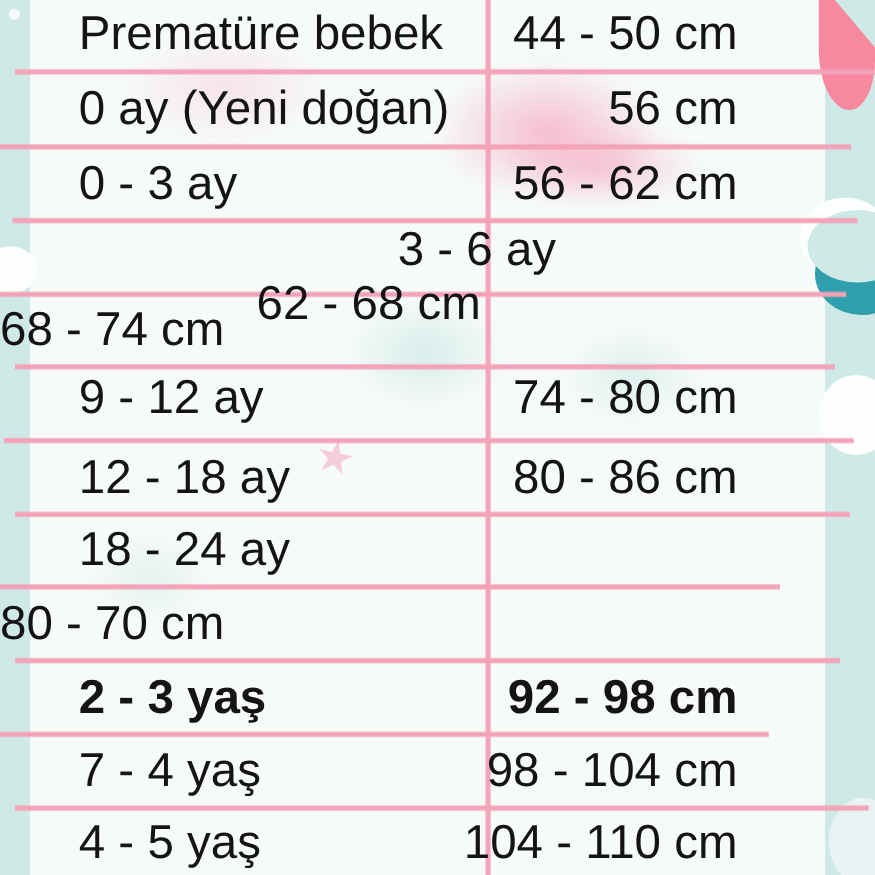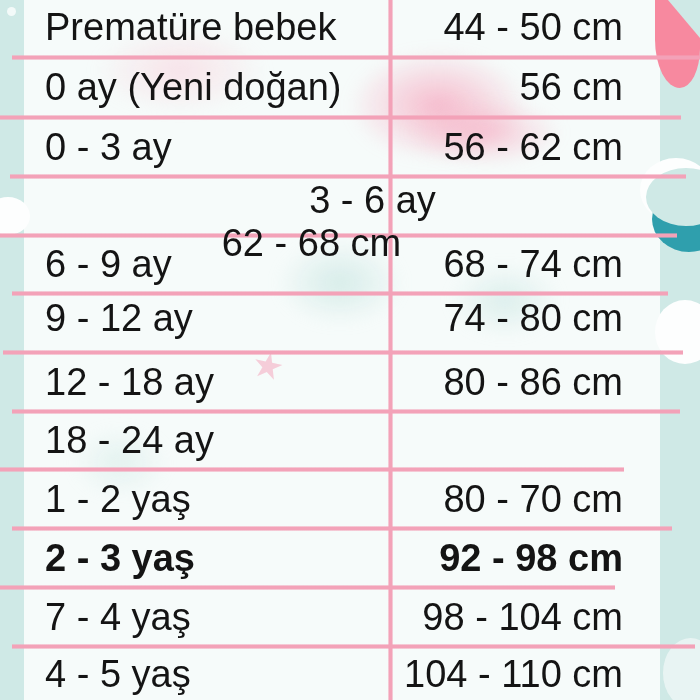--- a/index.html
+++ b/index.html
@@ -76,26 +76,26 @@
     position:absolute;height:5px;z-index:3;
     background:linear-gradient(to bottom,rgba(243,162,184,.35),#f3a2b8 30%,#f3a2b8 70%,rgba(243,162,184,.35));
   }
   
   .row{
     position:absolute;left:0;width:700px;
     display:flex;align-items:center;justify-content:space-between;
     z-index:4;
   }
   .age-cell{
-    padding-left:45px;
+    padding-left:63px;
     font-size:38px;color:#141414;letter-spacing:0px;
     white-space:nowrap;
   }
   .size-cell{
-    padding-right:77px;
+    padding-right:110px;
     font-size:38px;color:#141414;
     white-space:nowrap;text-align:right;
   }
 </style>
 </head>
 <body>
 
 <div class="screen">
 
   <div class="table-area"></div>
@@ -143,36 +143,34 @@
       </div>
       <div class="row" style="top: 120px; height: 54px; border-radius: 21px;">
         <span class="age-cell">0 - 3 ay</span>
         <span class="size-cell">56 - 62 cm</span>
       </div>
       <div class="row" style="top: 179px; height: 54px; flex-direction: column;">
         <span class="age-cell">3 - 6 ay</span>
         <span class="size-cell">62 - 68 cm</span>
       </div>
       <div class="row" style="top: 238px; height: 53px;">
-        <span class="age-cell">6 - 9 ay</span>
         <span class="size-cell">68 - 74 cm</span>
       </div>
       <div class="row" style="top: 288px; height: 60px; justify-content: space-between;">
         <span class="age-cell">9 - 12 ay</span>
         <span class="size-cell">74 - 80 cm</span>
       </div>
       <div class="row" style="top: 355px; height: 54px;">
         <span class="age-cell">12 - 18 ay</span>
         <span class="size-cell">80 - 86 cm</span>
       </div>
       <div class="row" style="top: 414px; height: 53px;">
         <span class="age-cell">18 - 24 ay</span>
       </div>
       <div class="row" style="top: 472px; height: 54px;">
-        <span class="age-cell">1 - 2 yaş</span>
         <span class="size-cell">80 - 70 cm</span>
       </div>
       <div class="row" style="top: 531px; height: 54px; font-weight: bold;">
         <span class="age-cell">2 - 3 yaş</span>
         <span class="size-cell">92 - 98 cm</span>
       </div>
       <div class="row" style="top: 590px; height: 54px;">
         <span class="age-cell">7 - 4 yaş</span>
         <span class="size-cell">98 - 104 cm</span>
       </div>

